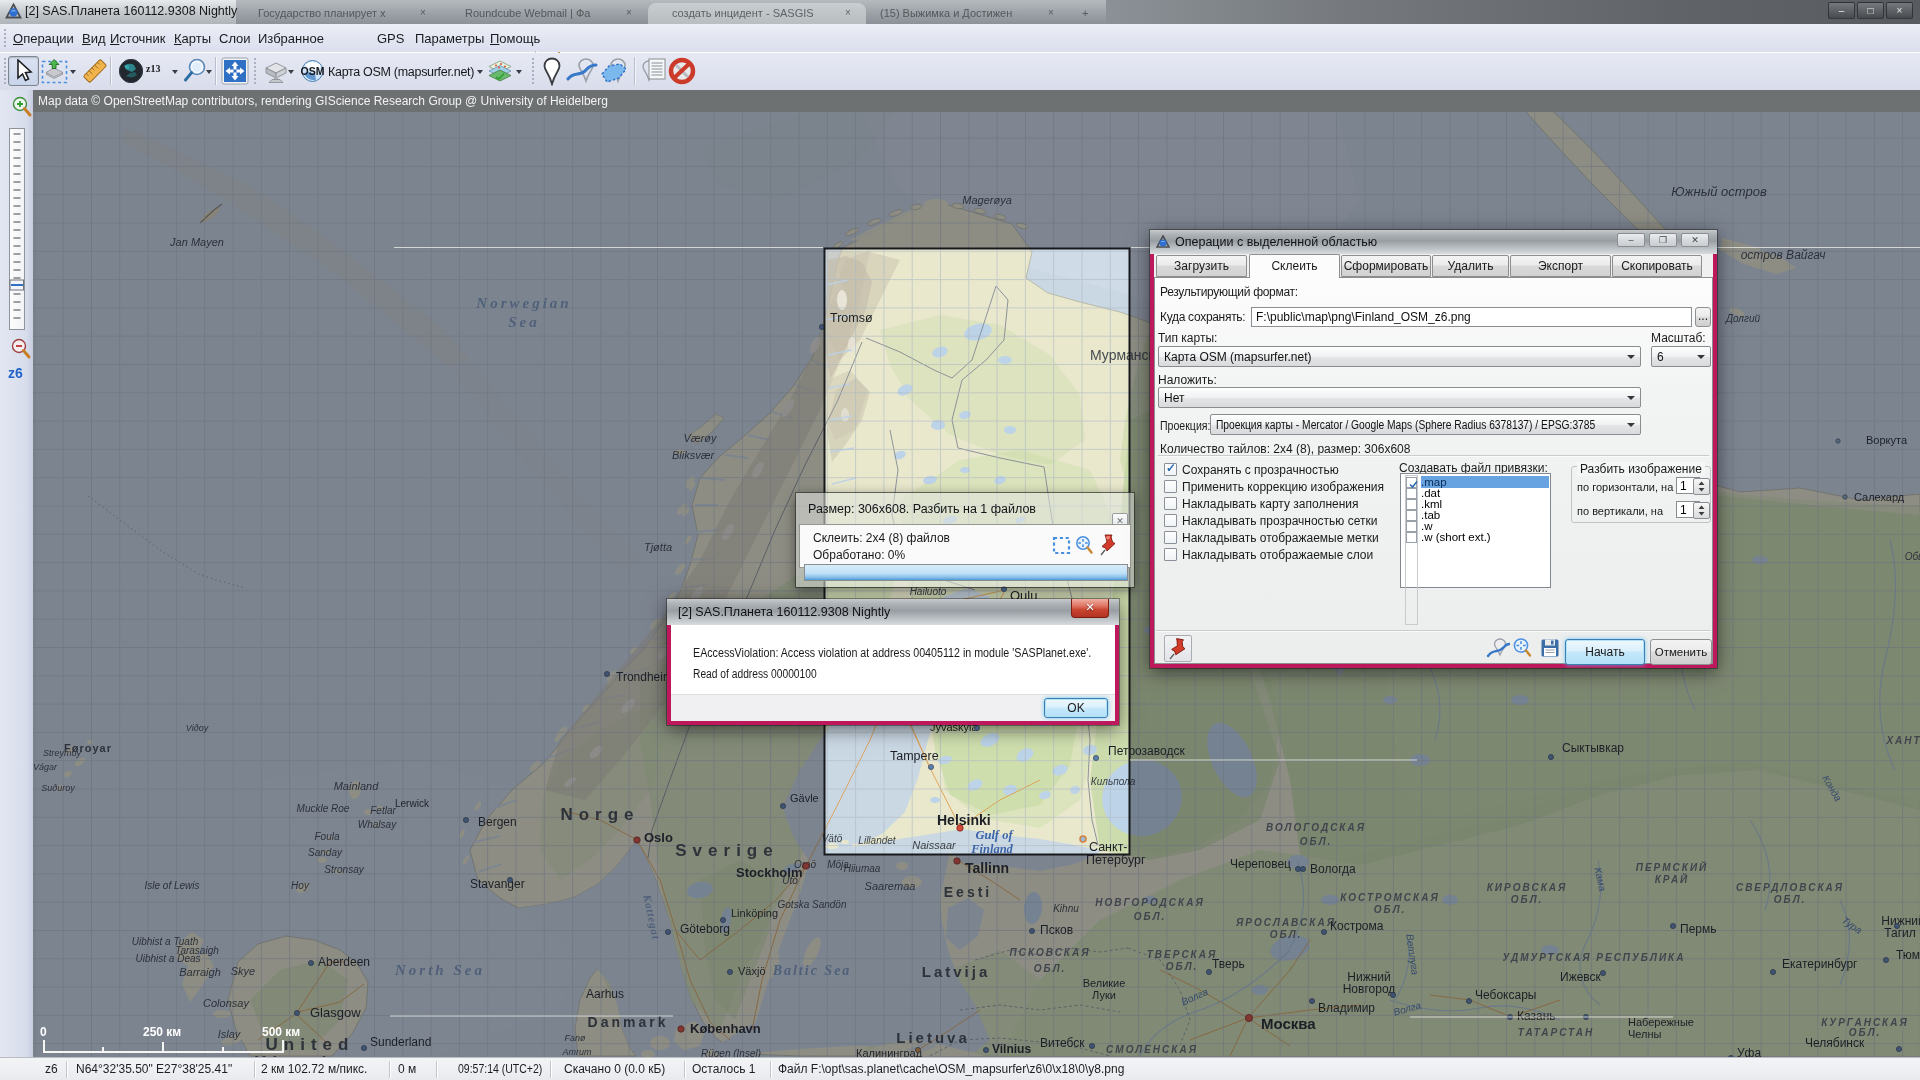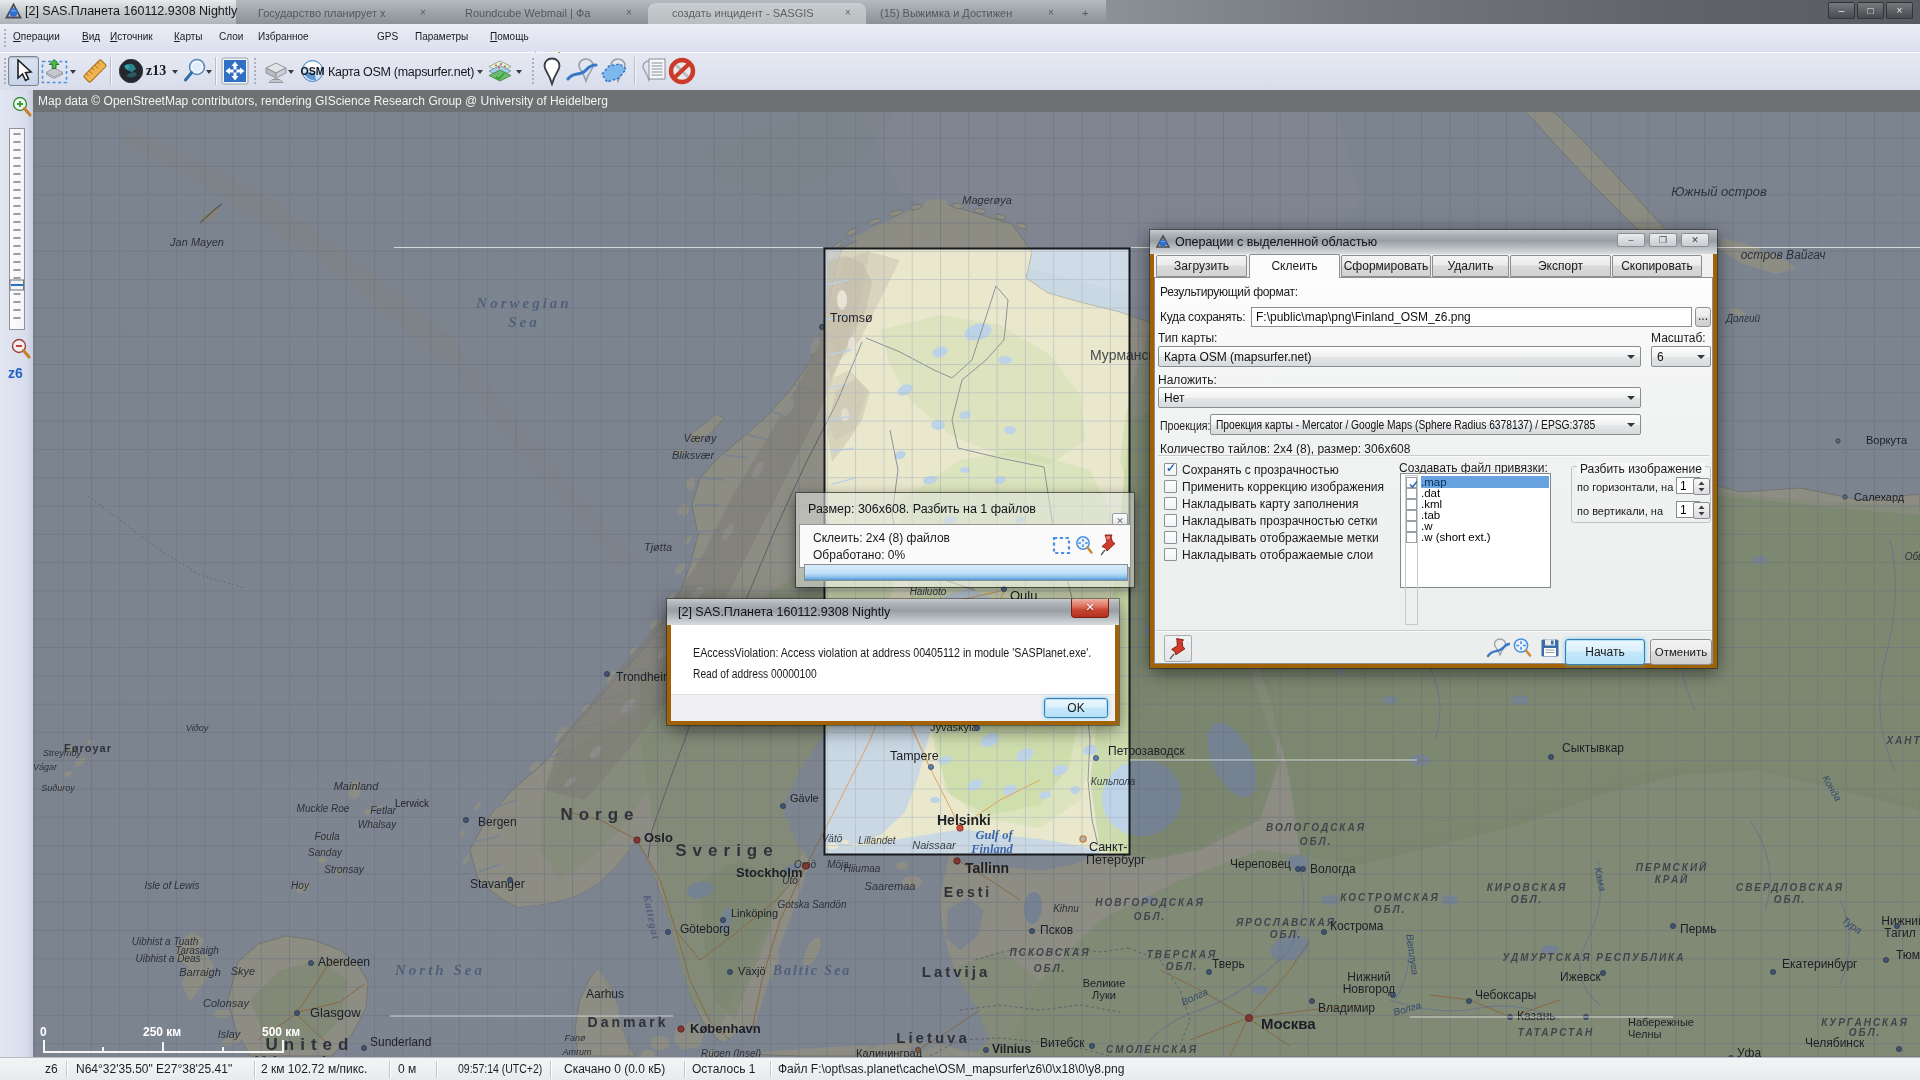--- a/index.html
+++ b/index.html
@@ -12,41 +12,41 @@
 #titlebar .midzone{position:absolute;left:236px;top:0;width:870px;height:24px;background:linear-gradient(180deg,#b5babf,#9aa0a5 60%,#8b9196);}
 #titlebar .fade{position:absolute;left:1106px;top:0;width:814px;height:24px;background:linear-gradient(90deg,#8b9196,#75797e 30%,#606468 70%,#585c60);}
 .ttext{position:absolute;top:4px;font-size:12.5px;color:#15171a;white-space:nowrap;}
 .btab{position:absolute;top:3px;height:21px;border-radius:8px 8px 0 0;background:rgba(222,225,227,0.55);}
 .btabtxt{position:absolute;font-size:11px;color:rgba(60,64,70,0.75);top:7px;white-space:nowrap;filter:blur(0.6px);}
 .btabx{position:absolute;top:7px;font-size:10px;color:rgba(70,74,80,0.8);filter:blur(0.5px);}
 .winbtn{position:absolute;top:2px;height:17px;width:27px;border-radius:2px;background:linear-gradient(180deg,rgba(120,124,128,0.9),rgba(70,73,77,0.9));border:1px solid rgba(40,42,45,0.8);color:#e8eaec;text-align:center;font-size:10px;line-height:15px;}
 
 
 #menubar{left:0;top:24px;width:1920px;height:29px;background:linear-gradient(180deg,#eceef6 0%,#e2e5f1 55%,#dbdfee 100%);border-bottom:1px solid #fdfdfe;}
-.menuitem{position:absolute;top:7px;font-size:10px;color:#1a1c1f;white-space:nowrap;}
+.menuitem{position:absolute;top:7px;font-size:13px;color:#1a1c1f;white-space:nowrap;}
 .grip{position:absolute;width:3px;background-image:radial-gradient(circle at 1px 1px,#aab0c2 1px,transparent 1.2px);background-size:3px 4px;}
 
 
 #toolbar{left:0;top:53px;width:1920px;height:37px;background:linear-gradient(180deg,#e6e9f3 0%,#dee2ef 60%,#d9ddeb 100%);}
 .tsep{position:absolute;top:4px;height:28px;width:1px;background:#b9bdcc;box-shadow:1px 0 0 #f4f5f9;}
 .drop{position:absolute;width:0;height:0;border-left:3.5px solid transparent;border-right:3.5px solid transparent;border-top:4px solid #3a3d42;}
 
 
 #attrib{left:33px;top:90px;width:1887px;height:22px;background:#6e7172;color:#f2f2f2;font-size:12px;line-height:22px;padding-left:5px;}
 
 
 #sidebar{left:0;top:90px;width:33px;height:967px;background:linear-gradient(90deg,#e3e7f2 0%,#d8ddec 80%,#c7ccdf 100%);}
 
 
 #statusbar{left:0;top:1057px;width:1920px;height:23px;background:linear-gradient(180deg,#f3f4f6,#e8eaee);border-top:1px solid #b9bcc1;font-size:12px;color:#1c1e20;}
 .stsep{position:absolute;top:3px;height:17px;width:1px;background:#c3c6cb;box-shadow:1px 0 0 #ffffff;}
 .sttext{position:absolute;top:4px;white-space:nowrap;}
 
 
-.win7frame{position:absolute;box-shadow:0 4px 18px rgba(0,0,0,0.55),0 0 0 1px rgba(0,0,0,0.35);background:#a16207;}
+.win7frame{position:absolute;box-shadow:0 4px 18px rgba(0,0,0,0.55),0 0 0 1px rgba(0,0,0,0.35);background:#be185d;}
 .wtitle{position:absolute;left:0;top:0;width:100%;background:linear-gradient(180deg,#c6cacd 0%,#aeb3b7 18%,#989ea3 45%,#c0c5c9 80%,#d8dcdf 100%);}
 .wtitletxt{position:absolute;font-size:12.5px;color:#111316;white-space:nowrap;}
 
 
 #dlgmain{left:1150px;top:230px;width:567px;height:438px;}
 #dlgmain .client{position:absolute;left:4px;top:24px;width:559px;height:410px;background:#f0f0f0;}
 .tab{position:absolute;top:1px;height:22px;background:linear-gradient(180deg,#f4f4f4,#ebebeb 45%,#d9d9d9 50%,#d2d2d2);border:1px solid #8c8e90;border-radius:2px 2px 0 0;font-size:12px;color:#1a1a1a;text-align:center;}
 .tabactive{background:#fcfcfc;border-bottom:none;}
 .dlabel{position:absolute;font-size:12px;color:#1a1a1a;white-space:nowrap;}
 .combo{position:absolute;height:21px;background:linear-gradient(180deg,#fefefe,#f0f1f2 50%,#e4e6e8 51%,#d8dadc);border:1px solid #898c90;border-radius:2px;font-size:12px;color:#111;}
@@ -758,21 +758,21 @@
 </svg>
 <div class="tsep" style="left:110px;"></div>
 
 <svg class="icon" style="left:118px;top:4px;" width="26" height="28" viewBox="0 0 26 28">
  <circle cx="13" cy="14" r="11.5" fill="#23282e" stroke="#11141a" stroke-width="1"></circle>
  <circle cx="13" cy="14" r="11.5" fill="none" stroke="#3e4650" stroke-width="0.8"></circle>
  <path d="M6 9 C9 6.5 13 6 16 8 L18 12 L14 15 L9 13 Z" fill="#2e8f96" opacity="0.9"></path>
  <path d="M8 19 C11 21 16 21 19 18 L17 15 L12 16 Z" fill="#24666d" opacity="0.8"></path>
  <circle cx="9" cy="10" r="2.2" fill="#3fb0ba" opacity="0.7"></circle>
 </svg>
-<div class="abs" style="left:146px;top:10px;font-size:14px;color:#16181c;font-family:'Liberation Serif',serif;font-weight:bold;">z13</div>
+<div class="abs" style="left:146px;top:10px;font-size:10px;color:#16181c;font-family:'Liberation Serif',serif;font-weight:bold;">z13</div>
 <div class="drop" style="left:172px;top:17px;"></div>
 
 <svg class="icon" style="left:182px;top:4px;" width="26" height="28" viewBox="0 0 26 28">
  <circle cx="15" cy="10" r="7.5" fill="#dfeefc" fill-opacity="0.85" stroke="#5d89b4" stroke-width="1.6"></circle>
  <circle cx="15" cy="10" r="5.4" fill="none" stroke="#ffffff" stroke-width="1.2" opacity="0.8"></circle>
  <line x1="9.6" y1="15.6" x2="3.5" y2="23" stroke="#2e6da4" stroke-width="3" stroke-linecap="round"></line>
 </svg>
 <div class="drop" style="left:206px;top:17px;"></div>
 <div class="tsep" style="left:215px;"></div>
 

